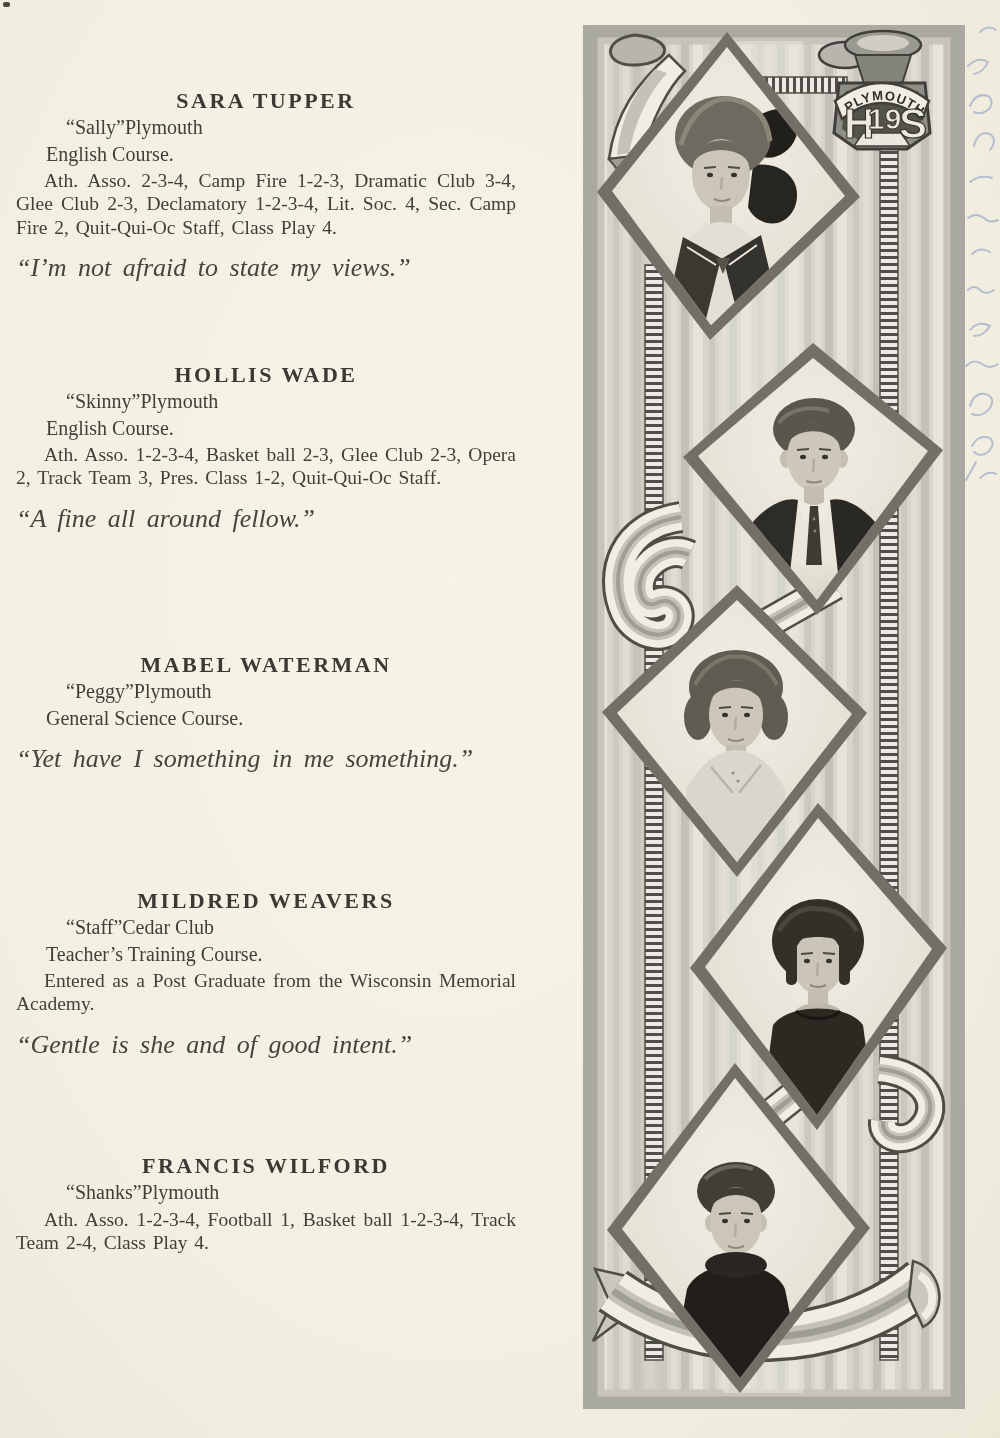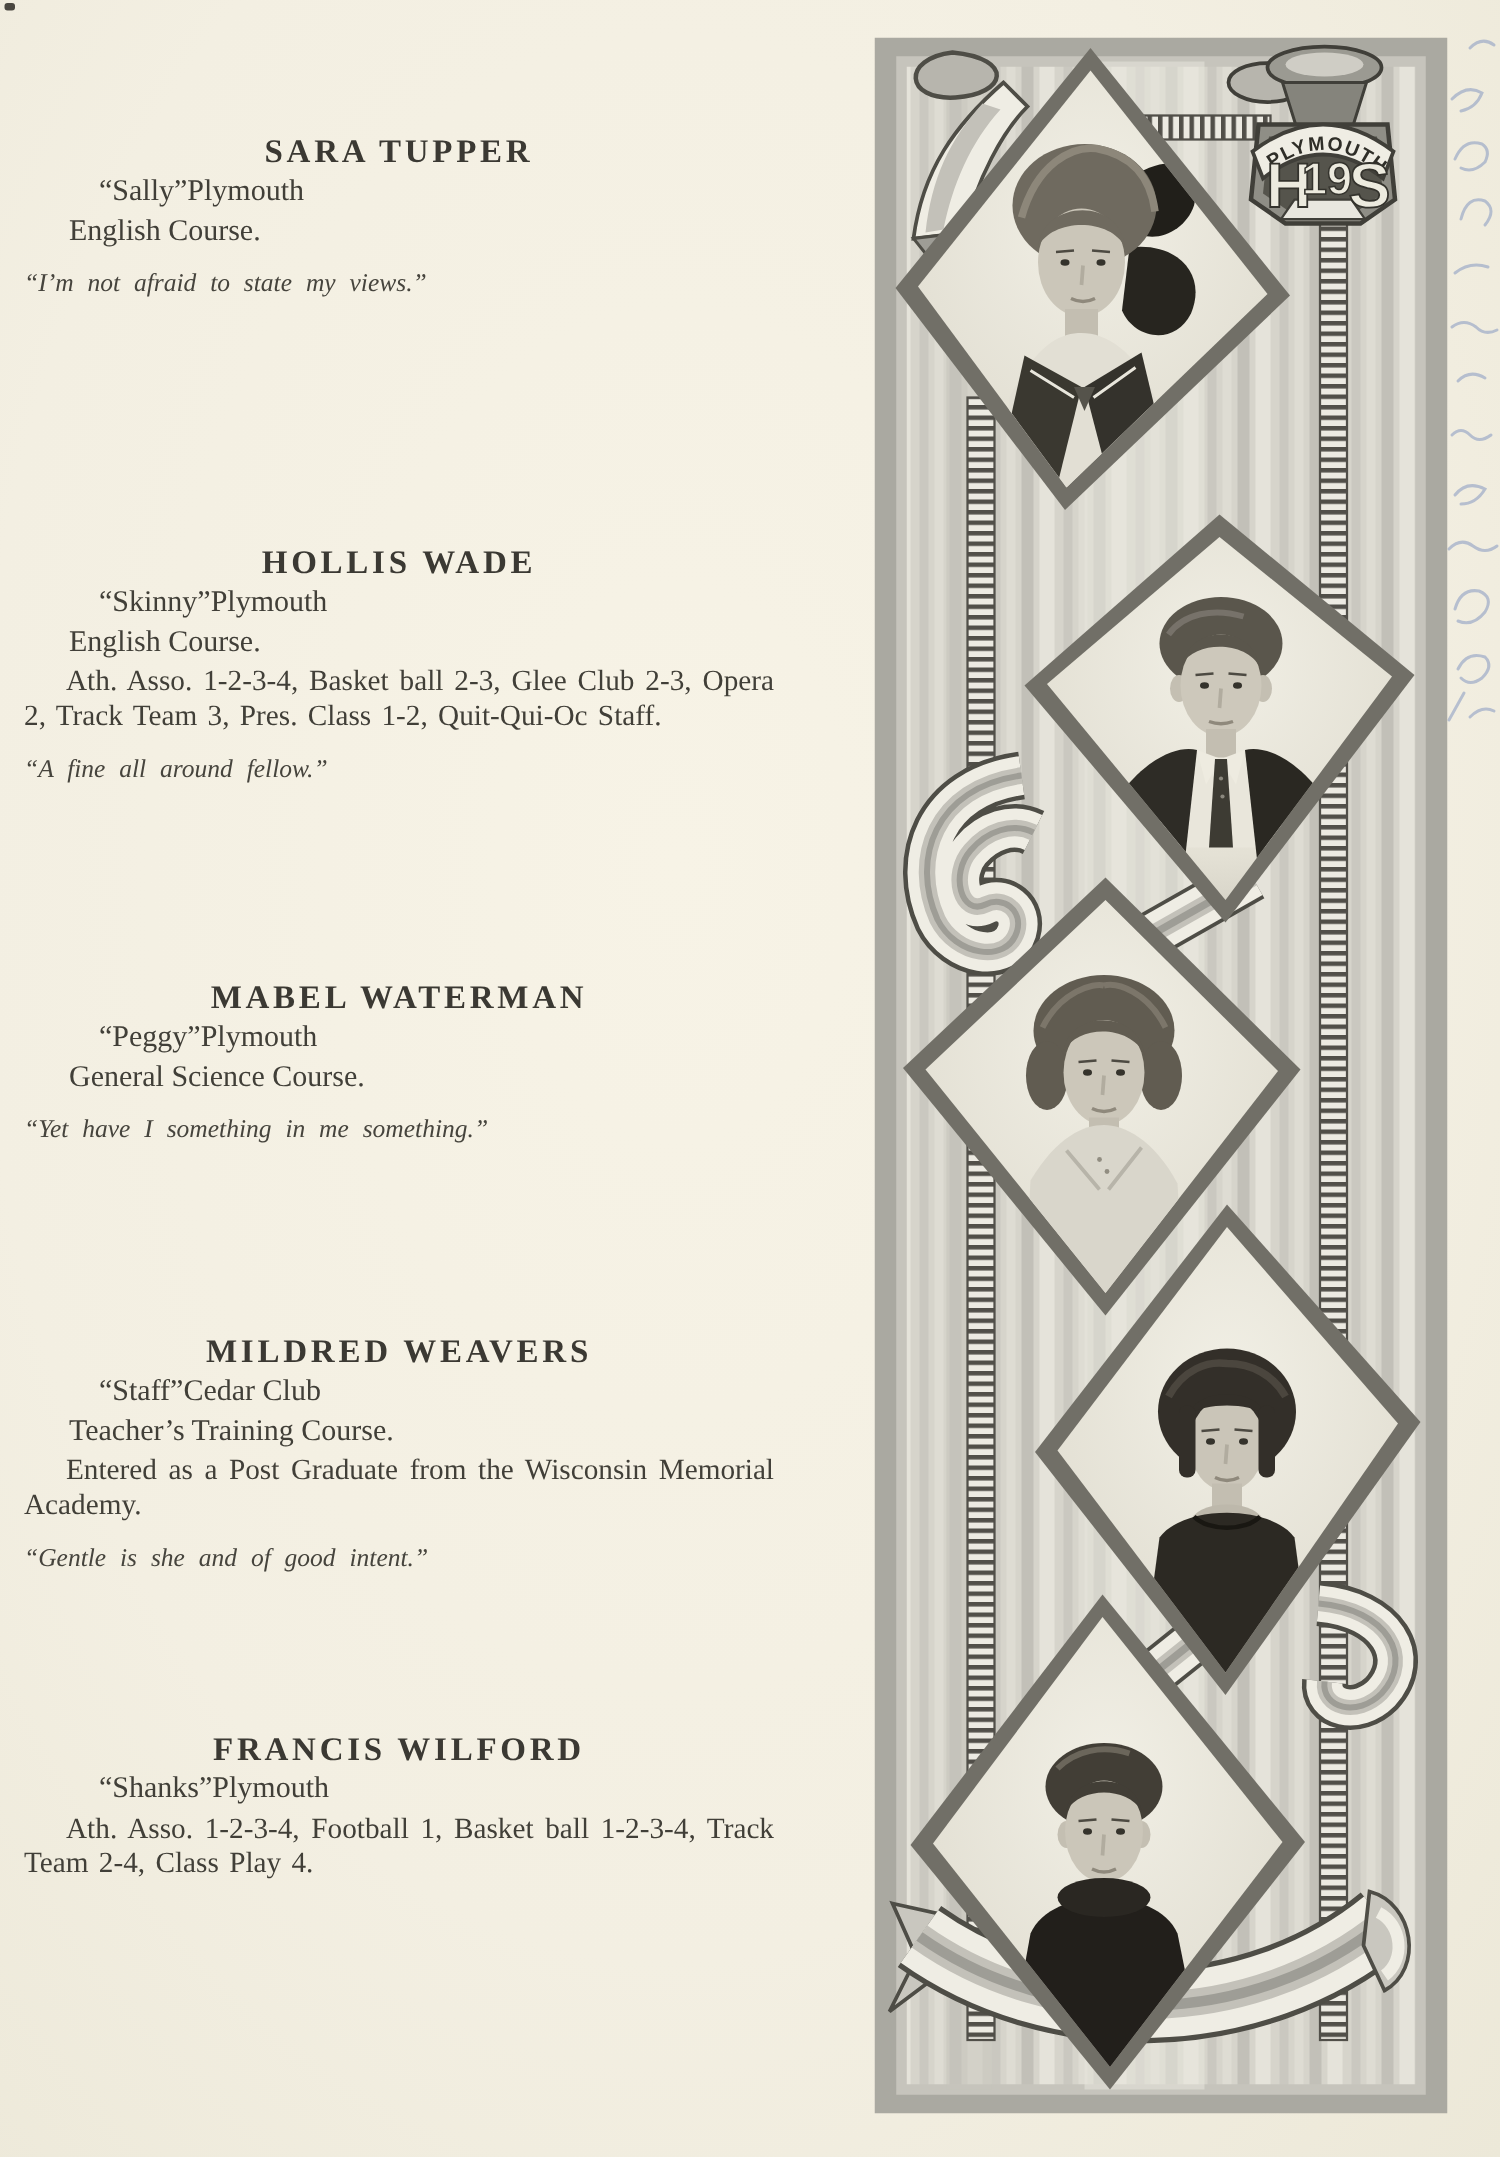--- a/index.html
+++ b/index.html
@@ -9,39 +9,40 @@
         background:radial-gradient(ellipse at 45% 40%, #f7f3e6 0%, #f3efe2 60%, #ece8d8 100%);}
   .speck{position:absolute;left:3px;top:2px;width:7px;height:5px;background:#4a4740;border-radius:2px;}
   .entry{position:absolute;left:16px;width:500px;color:#413f38;}
   .s-name{margin:0;font-size:22px;font-weight:bold;letter-spacing:2.5px;
           text-align:center;color:#3b3933;line-height:1.18;}
   .nickrow{display:flex;padding:0 58px 0 50px;
            font-size:20px;line-height:1.25;margin-top:1px;}
   .course{margin:2px 0 0 30px;font-size:20px;line-height:1.2;}
   .acts,.note{margin:3px 0 0;font-size:19.5px;line-height:1.2;text-align:justify;
               text-indent:28px;word-spacing:2px;}
-  .quote{margin:12px 0 0;font-style:italic;font-size:17px;line-height:1.3;
+  .quote{margin:12px 0 0;font-style:italic;font-size:26px;line-height:1.3;
          word-spacing:5px;color:#46443d;}
   .quote.hang{padding-left:28px;text-indent:-28px;width:470px;word-spacing:6px;}
   .strip{position:absolute;left:583px;top:25px;width:382px;height:1384px;}
   .hand{position:absolute;left:962px;top:14px;width:38px;height:560px;}
 </style>
 </head>
 <body>
 
 <div class="page">
   <div class="speck"></div>
 
   <section class="entry" style="top:88px">
     <h2 class="s-name">SARA TUPPER</h2>
     <div class="nickrow">
       <span>“Sally”</span>
       <span>Plymouth</span>
     </div>
     <p class="course">English Course.</p>
+    <p class="acts">Ath. Asso. 2-3-4, Camp Fire 1-2-3, Dramatic Club 3-4, Glee Club 2-3, Declamatory 1-2-3-4, Lit. Soc. 4, Sec. Camp Fire 2, Quit-Qui-Oc Staff, Class Play 4.</p>
     <p class="quote">“I’m not afraid to state my views.”</p>
   </section>
 
   <section class="entry" style="top:362px">
     <h2 class="s-name">HOLLIS WADE</h2>
     <div class="nickrow">
       <span>“Skinny”</span>
       <span>Plymouth</span>
     </div>
     <p class="course">English Course.</p>

